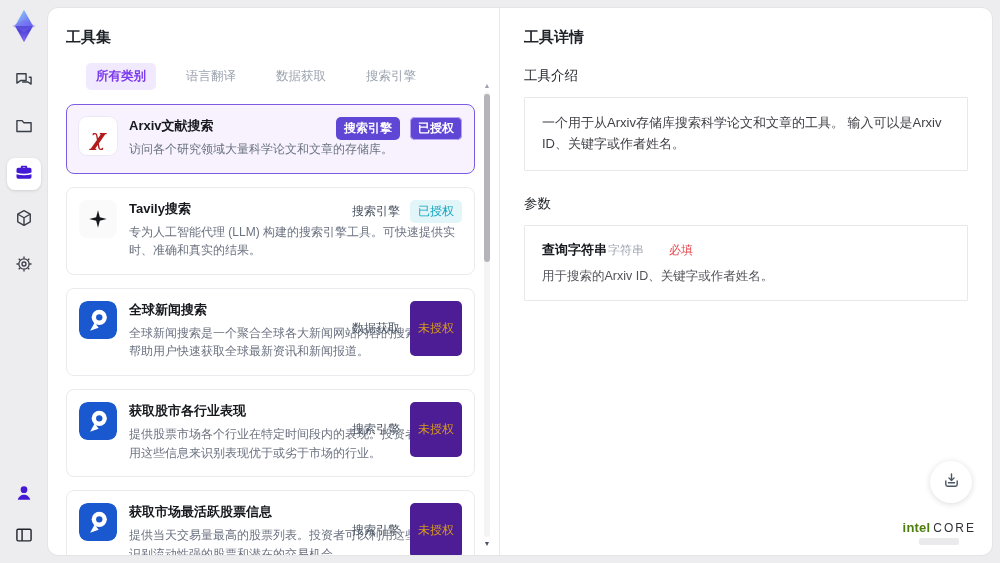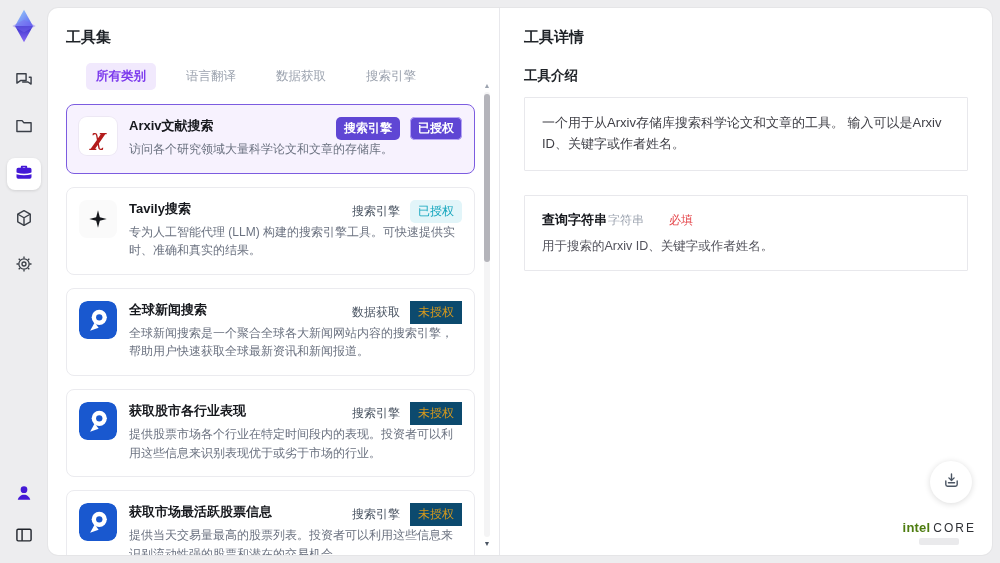--- a/index.html
+++ b/index.html
@@ -44,32 +44,32 @@
   .tool-ico.newspaper svg, .tool-ico.tavily svg { width:22px; height:22px; }
   .tool-body { flex:1; min-width:0; }
   .tool-name { font-size:13px; font-weight:bold; color:#16181d; padding-right:118px; }
   .tool-desc { margin-top:5px; font-size:12px; color:#6b7280; line-height:1.55; padding-right:6px; }
   .tool-tags { position:absolute; top:12px; right:12px; display:flex; align-items:center; gap:10px; }
   .tag { font-size:12px; white-space:nowrap; }
   .tag.plain { color:#4b5563; }
   .tag.solid { background:#5f46d4; color:#fff; padding:3px 8px; border-radius:5px; font-weight:bold; }
   .tag.solid.ring { box-shadow:inset 0 0 0 1px #b7a5f5; }
   .tag.cyan { background:#e2f5f9; color:#12a5bd; padding:3px 8px; border-radius:5px; }
-  .tag.amber { background:#0c4a6e; color:#d6991c; padding:3px 8px; border-radius:0; }
+  .tag.amber { background:#4c1d95; color:#d6991c; padding:19px 8px; border-radius:5px; }
   
   .vscroll { position:absolute; right:8px; top:74px; bottom:8px; width:8px; }
   .vscroll .track { position:absolute; inset:10px 1px 10px 1px; background:#f4f4f5; border-radius:4px; }
   .vscroll .thumb { position:absolute; top:12px; left:1px; width:6px; height:168px;
     background:#b4b4ba; border-radius:3px; }
   .vscroll .arr { position:absolute; left:0; width:8px; text-align:center; font-size:7px; color:#9ca3af; }
   .vscroll .arr.up { top:0; } .vscroll .arr.down { bottom:0; color:#4b5563; }
   
   .details-panel { flex:1; padding:16px 24px; position:relative; }
   .details-title { font-size:15px; font-weight:bold; margin:4px 0 20px; }
-  .section-title { font-size:13.5px; font-weight:bold; margin-bottom:12px; }
+  .section-title { font-size:13.5px; font-weight:normal; margin-bottom:12px; }
   .box { border:1px solid #e8e8ec; border-radius:1px; background:#fff; padding:15px 17px; }
   .intro-box { font-size:13px; color:#3f3f46; line-height:1.6; margin-bottom:24px; }
   .param-head { display:flex; align-items:baseline; gap:1px; }
   .param-name { font-size:13px; font-weight:bold; color:#16181d; }
   .param-type { font-size:12px; color:#9ca3af; }
   .param-req { font-size:12px; color:#e5484d;margin-left:24px; }
   .param-desc { margin-top:9px; font-size:12.5px; color:#52525b; }
   
   .fab { position:absolute; right:20px; bottom:52px; width:42px; height:42px; border-radius:50%;
     background:#fff; box-shadow:0 1px 6px rgba(0,0,0,.14); display:flex; align-items:center;
@@ -249,20 +249,21 @@
       <div class="track"></div>
       <div class="thumb"></div>
       <div class="arr down">▼</div>
     </div>
   </section>
 
   <section class="details-panel">
     <h2 class="details-title">工具详情</h2>
     <h3 class="section-title">工具介绍</h3>
     <div class="box intro-box">一个用于从Arxiv存储库搜索科学论文和文章的工具。 输入可以是Arxiv ID、关键字或作者姓名。</div>
+    <h3 class="section-title">参数</h3>
     <div id="params-list">
         <div class="box">
     <div class="param-head">
       <span class="param-name">查询字符串</span>
       <span class="param-type">字符串</span>
       <span class="param-req">必填</span>
     </div>
     <div class="param-desc">用于搜索的Arxiv ID、关键字或作者姓名。</div>
   </div>
       </div>

